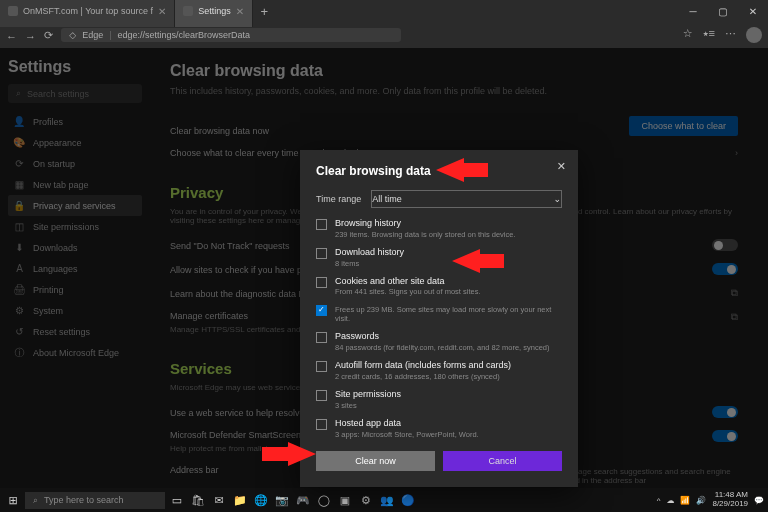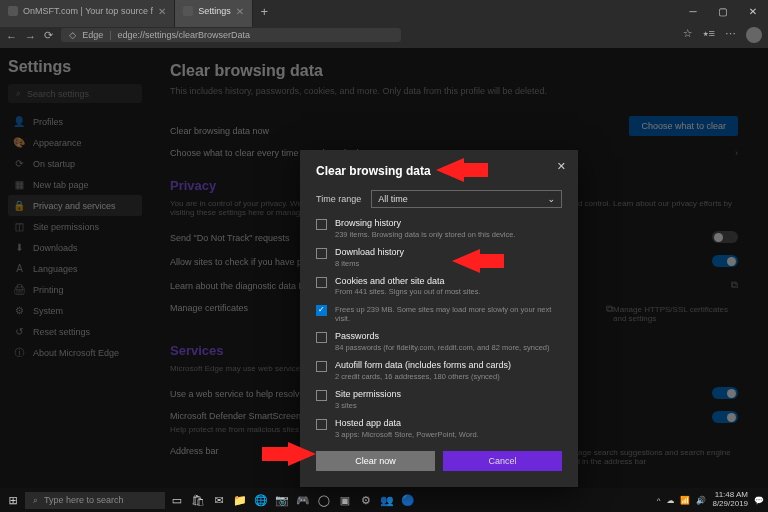--- a/index.html
+++ b/index.html
@@ -22,34 +22,34 @@
 .search{background:#333;border-radius:3px;padding:4px 8px;font-size:9px;color:#888;margin-bottom:8px;display:flex;align-items:center;gap:6px}
 .navitem{display:flex;align-items:center;gap:8px;padding:5px 6px;font-size:9px;color:#bbb;border-radius:2px}
 .navitem.active{background:#3a3a3a;color:#eee}
 .nicon{width:11px;height:11px;display:inline-flex;align-items:center;justify-content:center;font-size:10px;color:#999}
 .content{flex:1;padding:14px 30px 14px 20px;overflow:hidden}
 .content h1{font-size:16px;font-weight:600;color:#eee;margin-bottom:6px}
 .sub{font-size:9px;color:#888;margin-bottom:14px}
 .row{display:flex;align-items:flex-end;padding:6px 0;font-size:9px;color:#ccc;position:relative}
 .row .chev{margin-left:auto;color:#888}
 .btn-primary{background:#0067c0;color:#fff;border:none;padding:5px 12px;font-size:9px;border-radius:2px}
-.section{font-size:13px;font-weight:600;color:#8b5cf6;margin-top:14px;margin-bottom:6px}
+.section{font-size:15px;font-weight:600;color:#bef264;margin-top:20px;margin-bottom:6px}
 .desc{font-size:8px;color:#888;margin-bottom:8px}
 .toggle{width:26px;height:12px;background:#0078d4;border-radius:6px;position:relative;margin-left:auto}
 .toggle.off{background:#555}
 .toggle::after{content:"";position:absolute;width:9px;height:9px;background:#fff;border-radius:50%;top:1.5px;right:2px}
 .toggle.off::after{right:auto;left:2px}
 .launch{margin-left:auto;color:#888;font-size:10px}
 .dim{position:absolute;inset:0;background:rgba(0,0,0,0.55);z-index:5}
 .dialog{position:absolute;left:300px;top:102px;width:278px;background:#2b2b2b;z-index:10;padding:14px 16px 16px;box-shadow:0 8px 30px rgba(0,0,0,0.6)}
 .dialog h3{font-size:12px;font-weight:600;color:#fff;margin-bottom:12px}
 .dclose{position:absolute;top:10px;right:12px;color:#ccc;font-size:11px}
 .trline{display:flex;align-items:center;gap:10px;margin-bottom:10px}
 .trlabel{font-size:9px;color:#ccc}
-.trselect{flex:1;background:#2b2b2b;border:1px solid #666;color:#ddd;font-size:9px;padding:3px 6px;display:flex;justify-content:space-between;align-items:center}
+.trselect{flex:1;background:#2b2b2b;border:1px solid #666;color:#ddd;font-size:9px;padding:3px 0;display:flex;justify-content:space-between;align-items:center}
 .ditem{display:flex;gap:8px;margin-bottom:8px;align-items:flex-start}
 .cb{width:11px;height:11px;border:1px solid #888;background:#2b2b2b;flex-shrink:0;margin-top:1px;position:relative}
 .cb.checked{background:#0078d4;border-color:#0078d4}
 .cb.checked::after{content:"✓";position:absolute;color:#fff;font-size:8px;left:1px;top:-1px}
 .ditem-t{font-size:9px;color:#eee;line-height:1.2}
 .ditem-d{font-size:7.5px;color:#888;line-height:1.2;margin-top:1px}
 .dbtns{display:flex;gap:8px;margin-top:12px}
 .dbtn{flex:1;padding:5px 0;font-size:9px;text-align:center;border:none}
 .dbtn.primary{background:#737373;color:#fff}
 .dbtn.sec{background:#6d28d9;color:#ddd}
@@ -182,21 +182,21 @@
         <span class="toggle off"></span>
       </div>
     <div class="row">
         <span>Allow sites to check if you have payment methods saved</span>
         <span class="toggle"></span>
       </div>
     <div class="row">
         <span>Learn about the diagnostic data Microsoft Edge collects</span>
         <span class="launch">⧉</span>
       </div>
-    <div class="row" style="flex-direction:row;align-items:flex-start">
+    <div class="row" style="flex-direction:column;align-items:flex-start">
       <div style="display:flex;width:100%">
           <span>Manage certificates</span>
           <span class="launch">⧉</span>
         </div>
       <div class="desc" style="margin:2px 0 0">Manage HTTPS/SSL certificates and settings</div>
     </div>
 
     <div class="section">Services</div>
     <div class="desc">Microsoft Edge may use web services to improve your browsing experience. You may choose to turn these off.</div>
     <div class="row">

